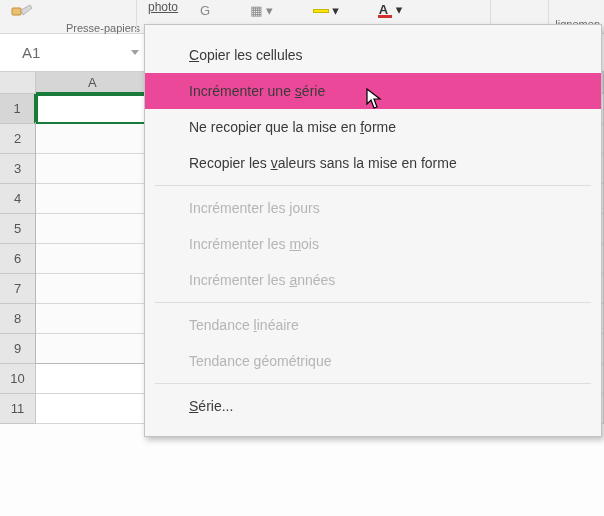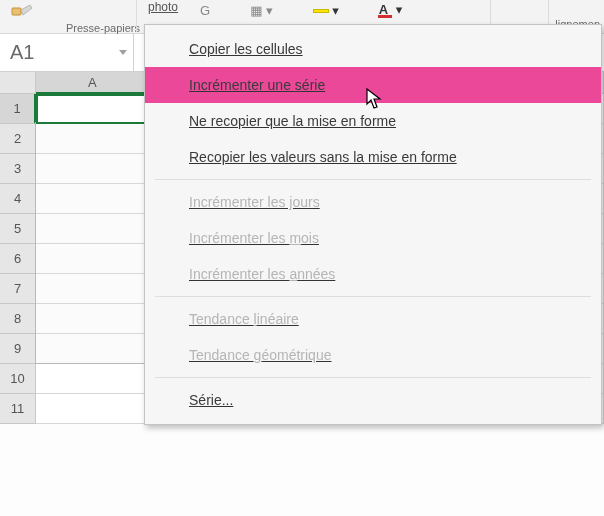--- a/index.html
+++ b/index.html
@@ -80,22 +80,23 @@
     border-bottom: 1px solid #d0d0d0;
     background: #fff;
   }
   .name-box {
     width: 134px;
     border-right: 1px solid #d0d0d0;
     display: flex;
     align-items: center;
     justify-content: space-between;
     padding: 0 6px 0 10px;
-    font-size: 20px;
+    font-size: 15px;
     color: #6a6a6a;
+    margin-left: 12px;
   }
   .name-box .dd {
     width: 0; height: 0;
     border-left: 4px solid transparent;
     border-right: 4px solid transparent;
     border-top: 5px solid #a0a0a0;
   }
   .formula-bar { flex: 1; }
 
   
@@ -184,23 +185,22 @@
   }
 
   
   .context-menu {
     position: absolute;
     left: 144px; top: 24px;
     width: 458px;
     background: #f6f6f6;
     border: 1px solid #c3c3c3;
     box-shadow: 2px 3px 6px rgba(0,0,0,0.25);
-    padding: 6px 0;
+    padding: 12px 0;
     z-index: 50;
-    text-decoration: underline;
   }
   .menu-item {
     padding: 8px 16px 8px 44px;
     font-size: 14px;
     color: #3a3a3a;
     cursor: default;
     line-height: 20px;
   }
   .menu-item.hovered {
     background: #ec4899;

